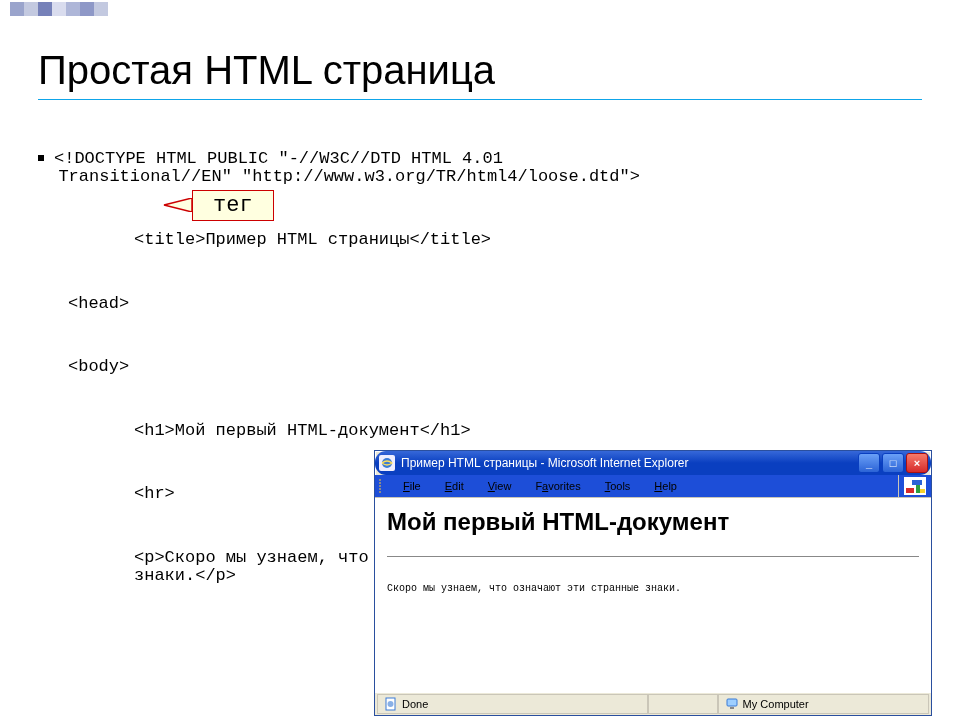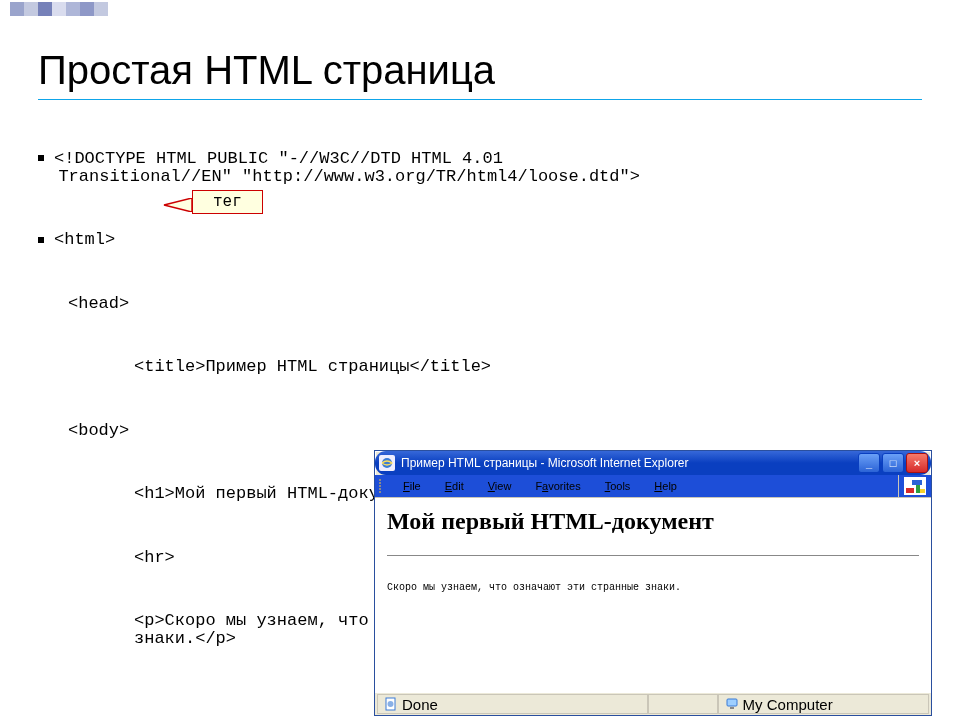--- a/index.html
+++ b/index.html
@@ -71,21 +71,21 @@
   .callout-wrap {
     position: absolute;
     left: 192px;
     top: 190px;
   }
   .callout-box {
     background: #ffffe0;
     border: 1.5px solid #c00;
     padding: 2px 20px;
     font-family: "Courier New", monospace;
-    font-size: 16px;
+    font-size: 22px;
   }
   .callout-arrow {
     position: absolute;
     left: -30px;
     top: 8px;
     width: 30px;
     height: 14px;
   }
   .callout-arrow svg { display: block; }
 
@@ -179,21 +179,21 @@
   }
   .ie-dots span { width: 2px; height: 2px; background: #8a8a8a; display:block; }
 
   .ie-content {
     background: #fff;
     height: 186px;
     padding: 8px 12px 0 12px;
     overflow: hidden;
   }
   .ie-content h1 {
-    font-family: Liberation Serif, serif;
+    font-family: Liberation Sans, sans-serif;
     font-size: 24px;
     font-weight: bold;
     margin: 2px 0 4px 0;
   }
   .ie-content hr {
     border: none;
     border-top: 1px solid #888;
     margin: 20px 0 26px 0;
   }
   .ie-content p {
@@ -202,21 +202,21 @@
     margin: 0;
   }
 
   .ie-status {
     height: 22px;
     background: #ece9d8;
     border-top: 1px solid #fff;
     display: flex;
     align-items: center;
     padding: 0 2px;
-    font-size: 15px;
+    font-size: 11px;
   }
   .ie-status-cell {
     border: 1px solid #cac6b8;
     height: 18px;
     display: flex;
     align-items: center;
     padding: 0 6px;
     background: #ece9d8;
   }
   .ie-status .sc-left { flex: 1.3; }
@@ -242,23 +242,22 @@
     <span class="sq-f"></span>
   <span class="sq-b" style="margin-left:0"></span>
 </div>
 
 <div class="slide">
   <h1 class="slide-title">Простая HTML страница</h1>
 
   <div class="code">
     <div class="line bullet">&lt;!DOCTYPE HTML PUBLIC "-//W3C//DTD HTML 4.01
   Transitional//EN" "http://www.w3.org/TR/html4/loose.dtd"&gt;</div>
-    <div class="line bullet">&lt;html&gt;</div>
+    <div class="line indent2">&lt;title&gt;Пример HTML страницы&lt;/title&gt;</div>
     <div class="line indent1">&lt;head&gt;</div>
-    <div class="line indent2">&lt;title&gt;Пример HTML страницы&lt;/title&gt;</div>
     <div class="line indent1">&lt;body&gt;</div>
     <div class="line indent2">&lt;h1&gt;Мой первый HTML-документ&lt;/h1&gt;</div>
     <div class="line indent2">&lt;hr&gt;</div>
     <div class="line indent2" style="white-space:pre-wrap; margin-left:96px; text-indent:-0px;">&lt;p&gt;Скоро мы узнаем, что означают эти странные
 знаки.&lt;/p&gt;</div>
     
     
   </div>
 </div>
 

